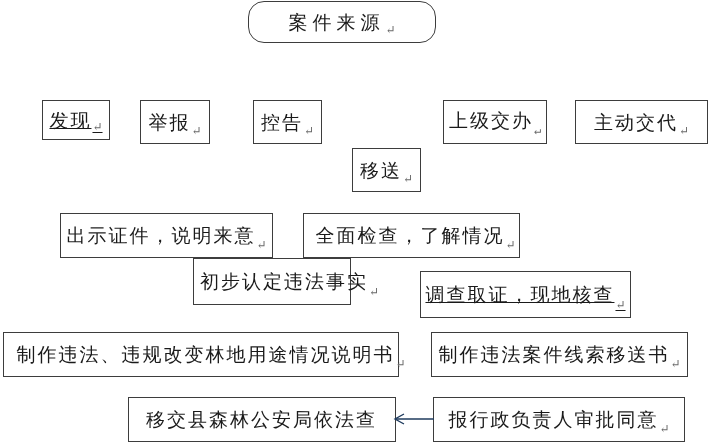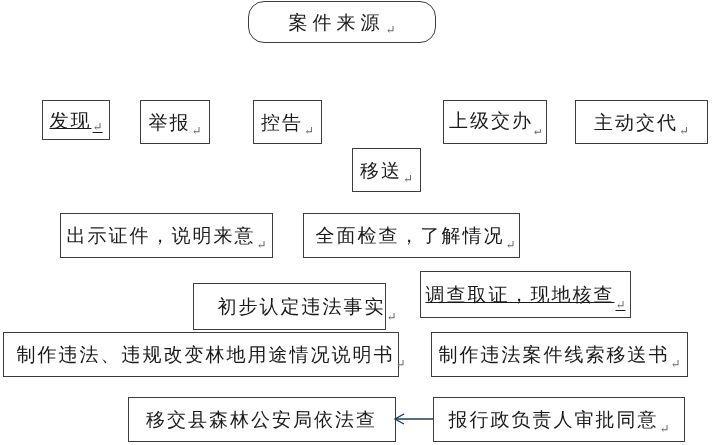--- a/index.html
+++ b/index.html
@@ -68,21 +68,21 @@
   <div class="node" style="left:60px;top:213px;width:213px;height:45px;">
     <span>出示证件，说明来意</span>
       <span class="pmark">↵</span>
   </div>
 
   <div class="node" style="left:303px;top:213px;width:217px;height:45px;padding-left:8px;">
     <span>全面检查，了解情况</span>
       <span class="pmark">↵</span>
   </div>
 
-  <div class="node" style="left:193px;top:283px;width:193px;height:47px;padding-left:35px;">
+  <div class="node" style="left:193px;top:258px;width:158px;height:47px;padding-left:35px;">
     <span>初步认定违法事实</span>
       <span class="pmark">↵</span>
   </div>
 
   <div class="node" style="left:420px;top:271px;width:211px;height:47px;text-decoration:underline;">
     <span>调查取证，现地核查</span>
       <span class="pmark">↵</span>
   </div>
 
   <div class="node" style="left:3px;top:332px;width:396px;height:45px;padding-left:20px;">

